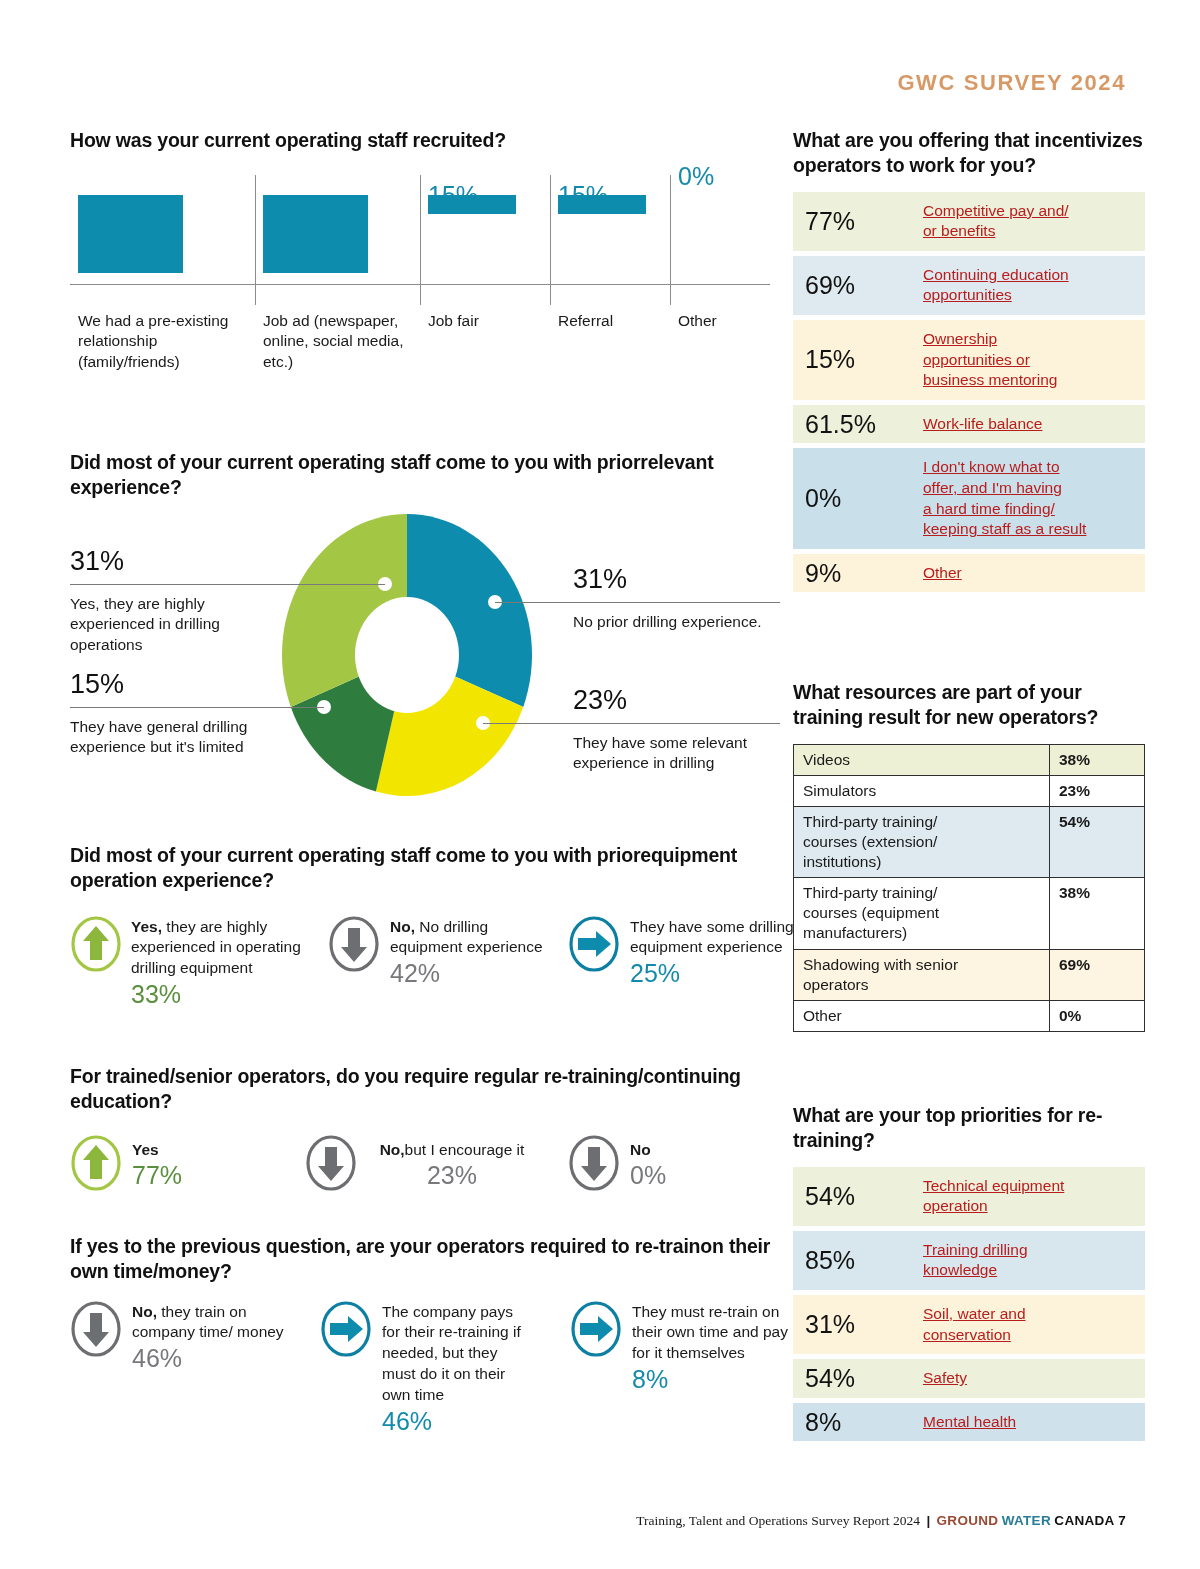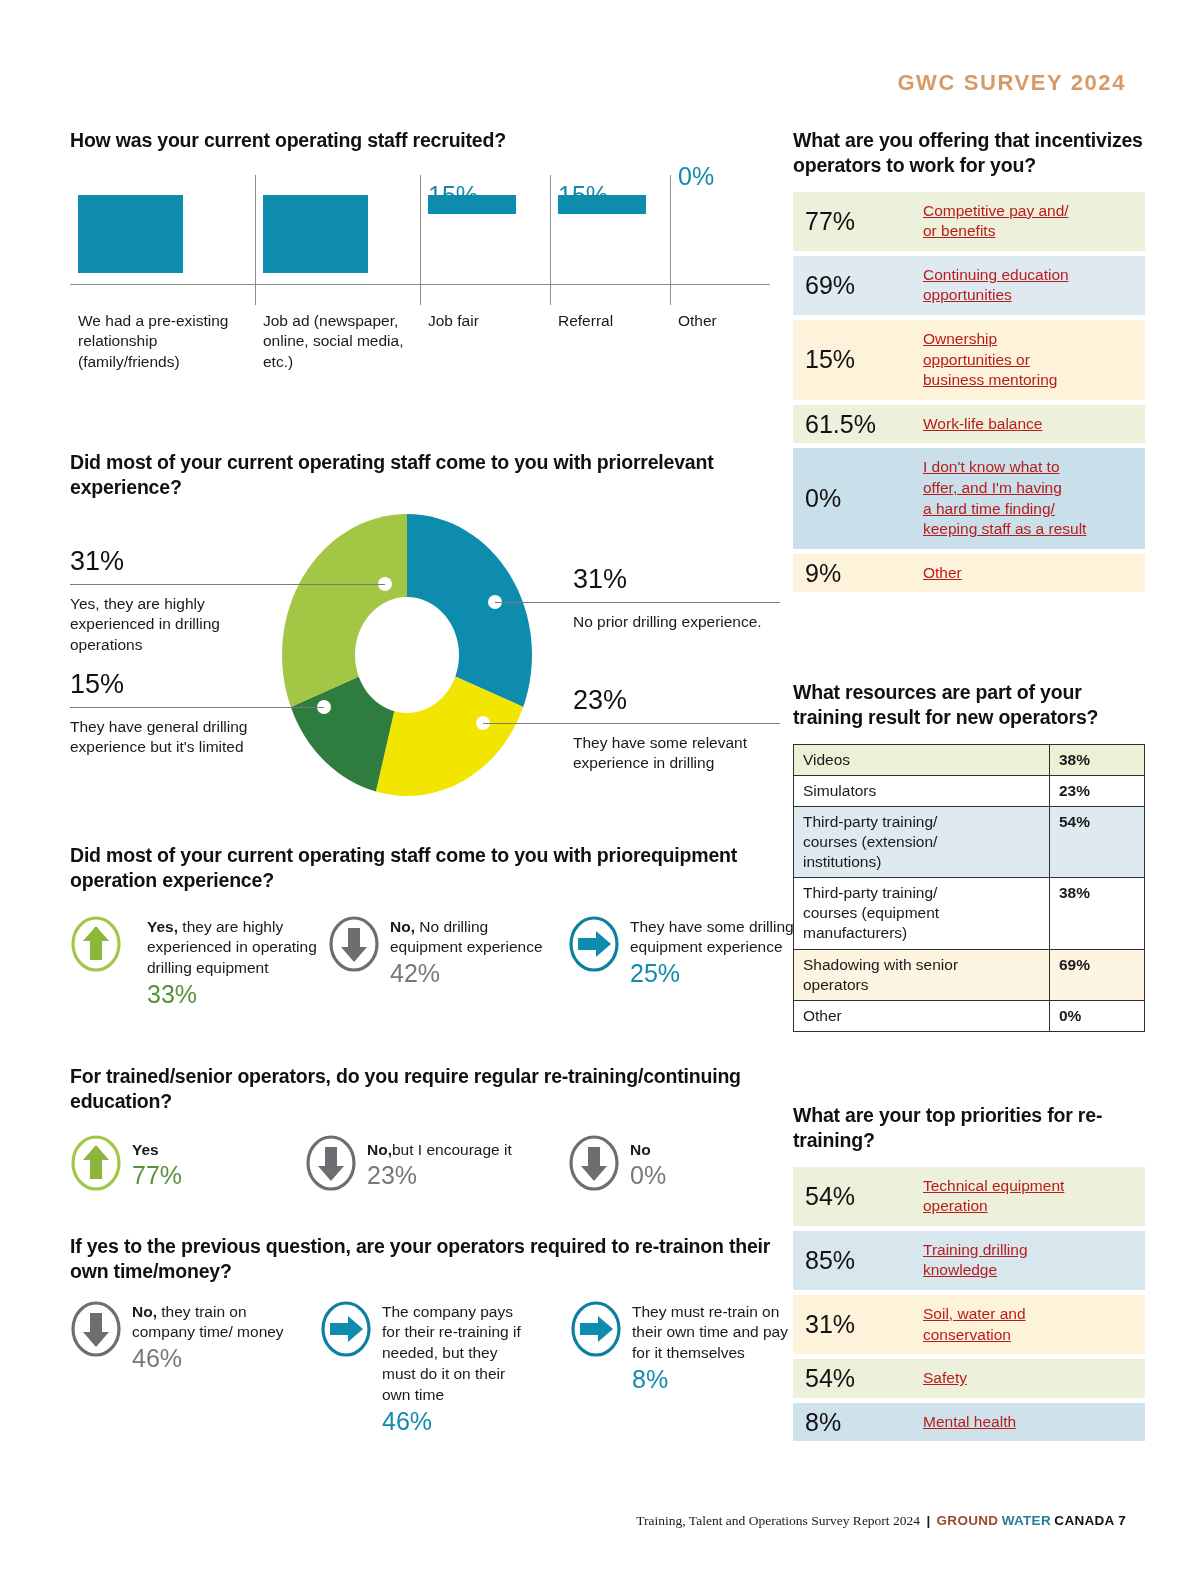--- a/index.html
+++ b/index.html
@@ -186,21 +186,21 @@
   </section>
 
   <section class="arrow-row" id="q3" style="left:70px; top:843px; width:720px;">
     <div class="q-title">Did most of your current operating staff come to you with priorequipment operation experience?</div>
     <div class="arrow-holder" id="q3items" style="position:relative; height:130px; margin-top:22px;">
         <div class="arrow-item" style="left: 0px; top: 0px;">
           <span class="arrow-ico"><svg width="52" height="58" viewBox="0 0 52 58">
               <ellipse cx="26" cy="29" rx="23" ry="26" fill="none" stroke="#a3c644" stroke-width="3.2"></ellipse>
               <path d="M26 11 L39 26 L32 26 L32 45 L20 45 L20 26 L13 26 Z" fill="#8cb63c"></path>
             </svg></span>
-          <div class="arrow-txt" style="left: 77px; top: 2px; width: 180px;"><b>Yes,</b><span> they are highly experienced in operating drilling equipment</span><span class="arrow-pct pct-green">33%</span></div>
+          <div class="arrow-txt" style="left: 61px; top: 2px; width: 180px;"><b>Yes,</b><span> they are highly experienced in operating drilling equipment</span><span class="arrow-pct pct-green">33%</span></div>
         </div>
         <div class="arrow-item" style="left: 258px; top: 0px;">
           <span class="arrow-ico"><svg width="52" height="58" viewBox="0 0 52 58">
               <ellipse cx="26" cy="29" rx="23" ry="26" fill="none" stroke="#6d6e71" stroke-width="3.2"></ellipse>
               <path d="M26 47 L13 32 L20 32 L20 13 L32 13 L32 32 L39 32 Z" fill="#6d6e71"></path>
             </svg></span>
           <div class="arrow-txt" style="left: 62px; top: 2px; width: 165px;"><b>No,</b><span> No drilling equipment experience</span><span class="arrow-pct pct-gray">42%</span></div>
         </div>
         <div class="arrow-item" style="left: 498px; top: 0px;">
           <span class="arrow-ico"><svg width="52" height="58" viewBox="0 0 52 58">
@@ -220,21 +220,21 @@
               <ellipse cx="26" cy="29" rx="23" ry="26" fill="none" stroke="#a3c644" stroke-width="3.2"></ellipse>
               <path d="M26 11 L39 26 L32 26 L32 45 L20 45 L20 26 L13 26 Z" fill="#8cb63c"></path>
             </svg></span>
           <div class="arrow-txt" style="left: 62px; top: 6px; width: 150px;"><b>Yes</b><span class="arrow-pct pct-green">77%</span></div>
         </div>
         <div class="arrow-item" style="left: 235px; top: 0px;">
           <span class="arrow-ico"><svg width="52" height="58" viewBox="0 0 52 58">
               <ellipse cx="26" cy="29" rx="23" ry="26" fill="none" stroke="#6d6e71" stroke-width="3.2"></ellipse>
               <path d="M26 47 L13 32 L20 32 L20 13 L32 13 L32 32 L39 32 Z" fill="#6d6e71"></path>
             </svg></span>
-          <div class="arrow-txt" style="left: 62px; top: 6px; width: 170px;"><b>No,</b><span>but I encourage it</span><span class="arrow-pct pct-gray">23%</span></div>
+          <div class="arrow-txt" style="left: 62px; top: 6px; width: 170px; text-align: center;"><b>No,</b><span>but I encourage it</span><span class="arrow-pct pct-gray">23%</span></div>
         </div>
         <div class="arrow-item" style="left: 498px; top: 0px;">
           <span class="arrow-ico"><svg width="52" height="58" viewBox="0 0 52 58">
               <ellipse cx="26" cy="29" rx="23" ry="26" fill="none" stroke="#6d6e71" stroke-width="3.2"></ellipse>
               <path d="M26 47 L13 32 L20 32 L20 13 L32 13 L32 32 L39 32 Z" fill="#6d6e71"></path>
             </svg></span>
           <div class="arrow-txt" style="left: 62px; top: 6px; width: 140px;"><b>No</b><span class="arrow-pct pct-gray">0%</span></div>
         </div>
       </div>
   </section>

